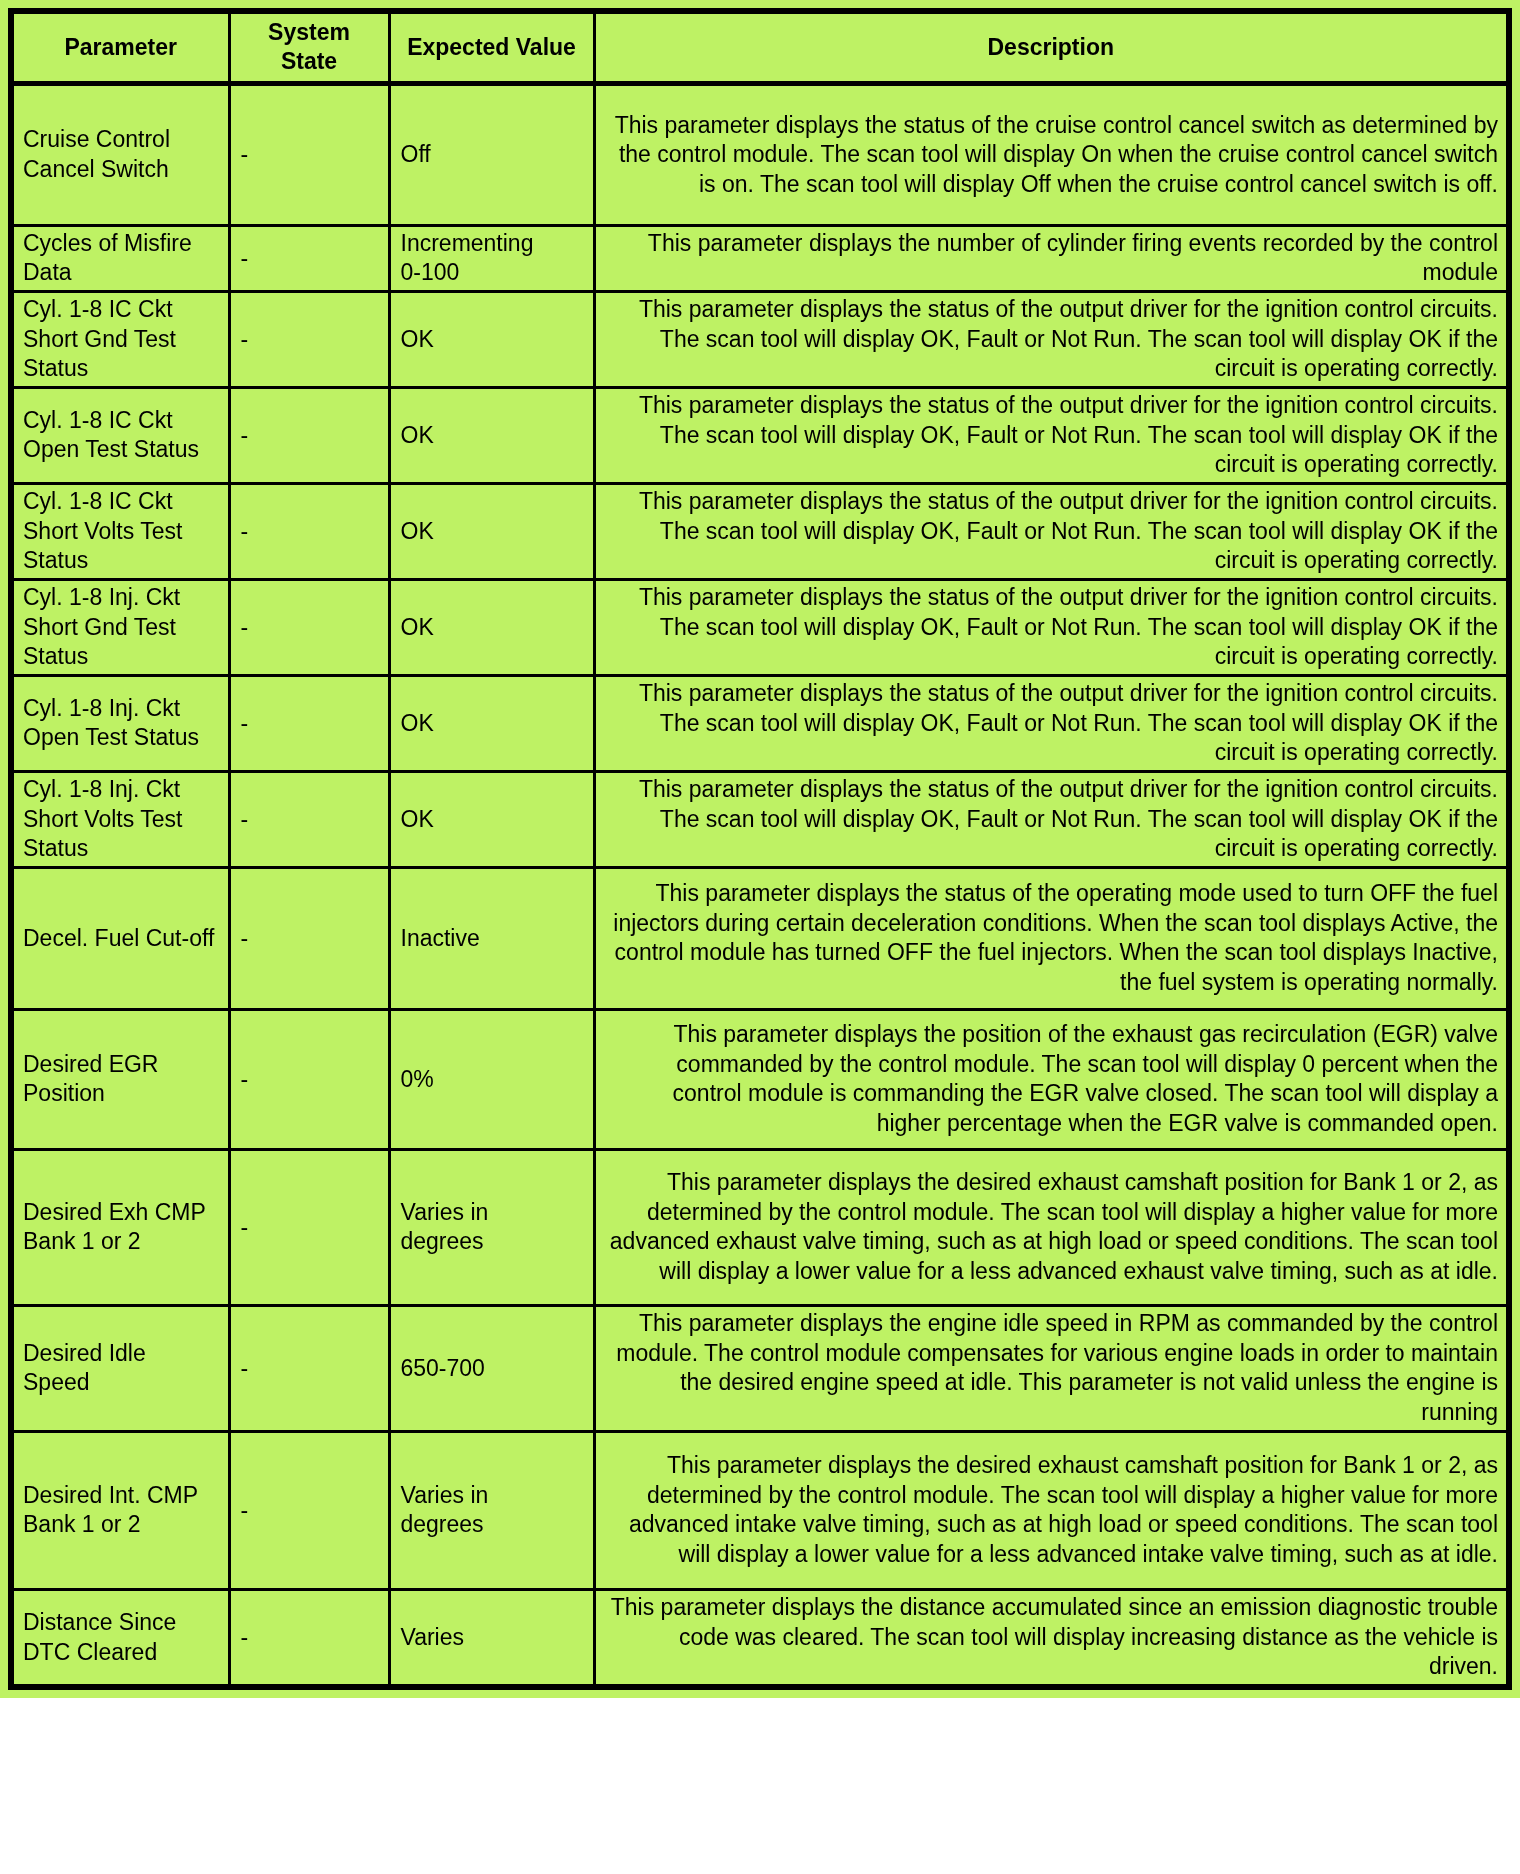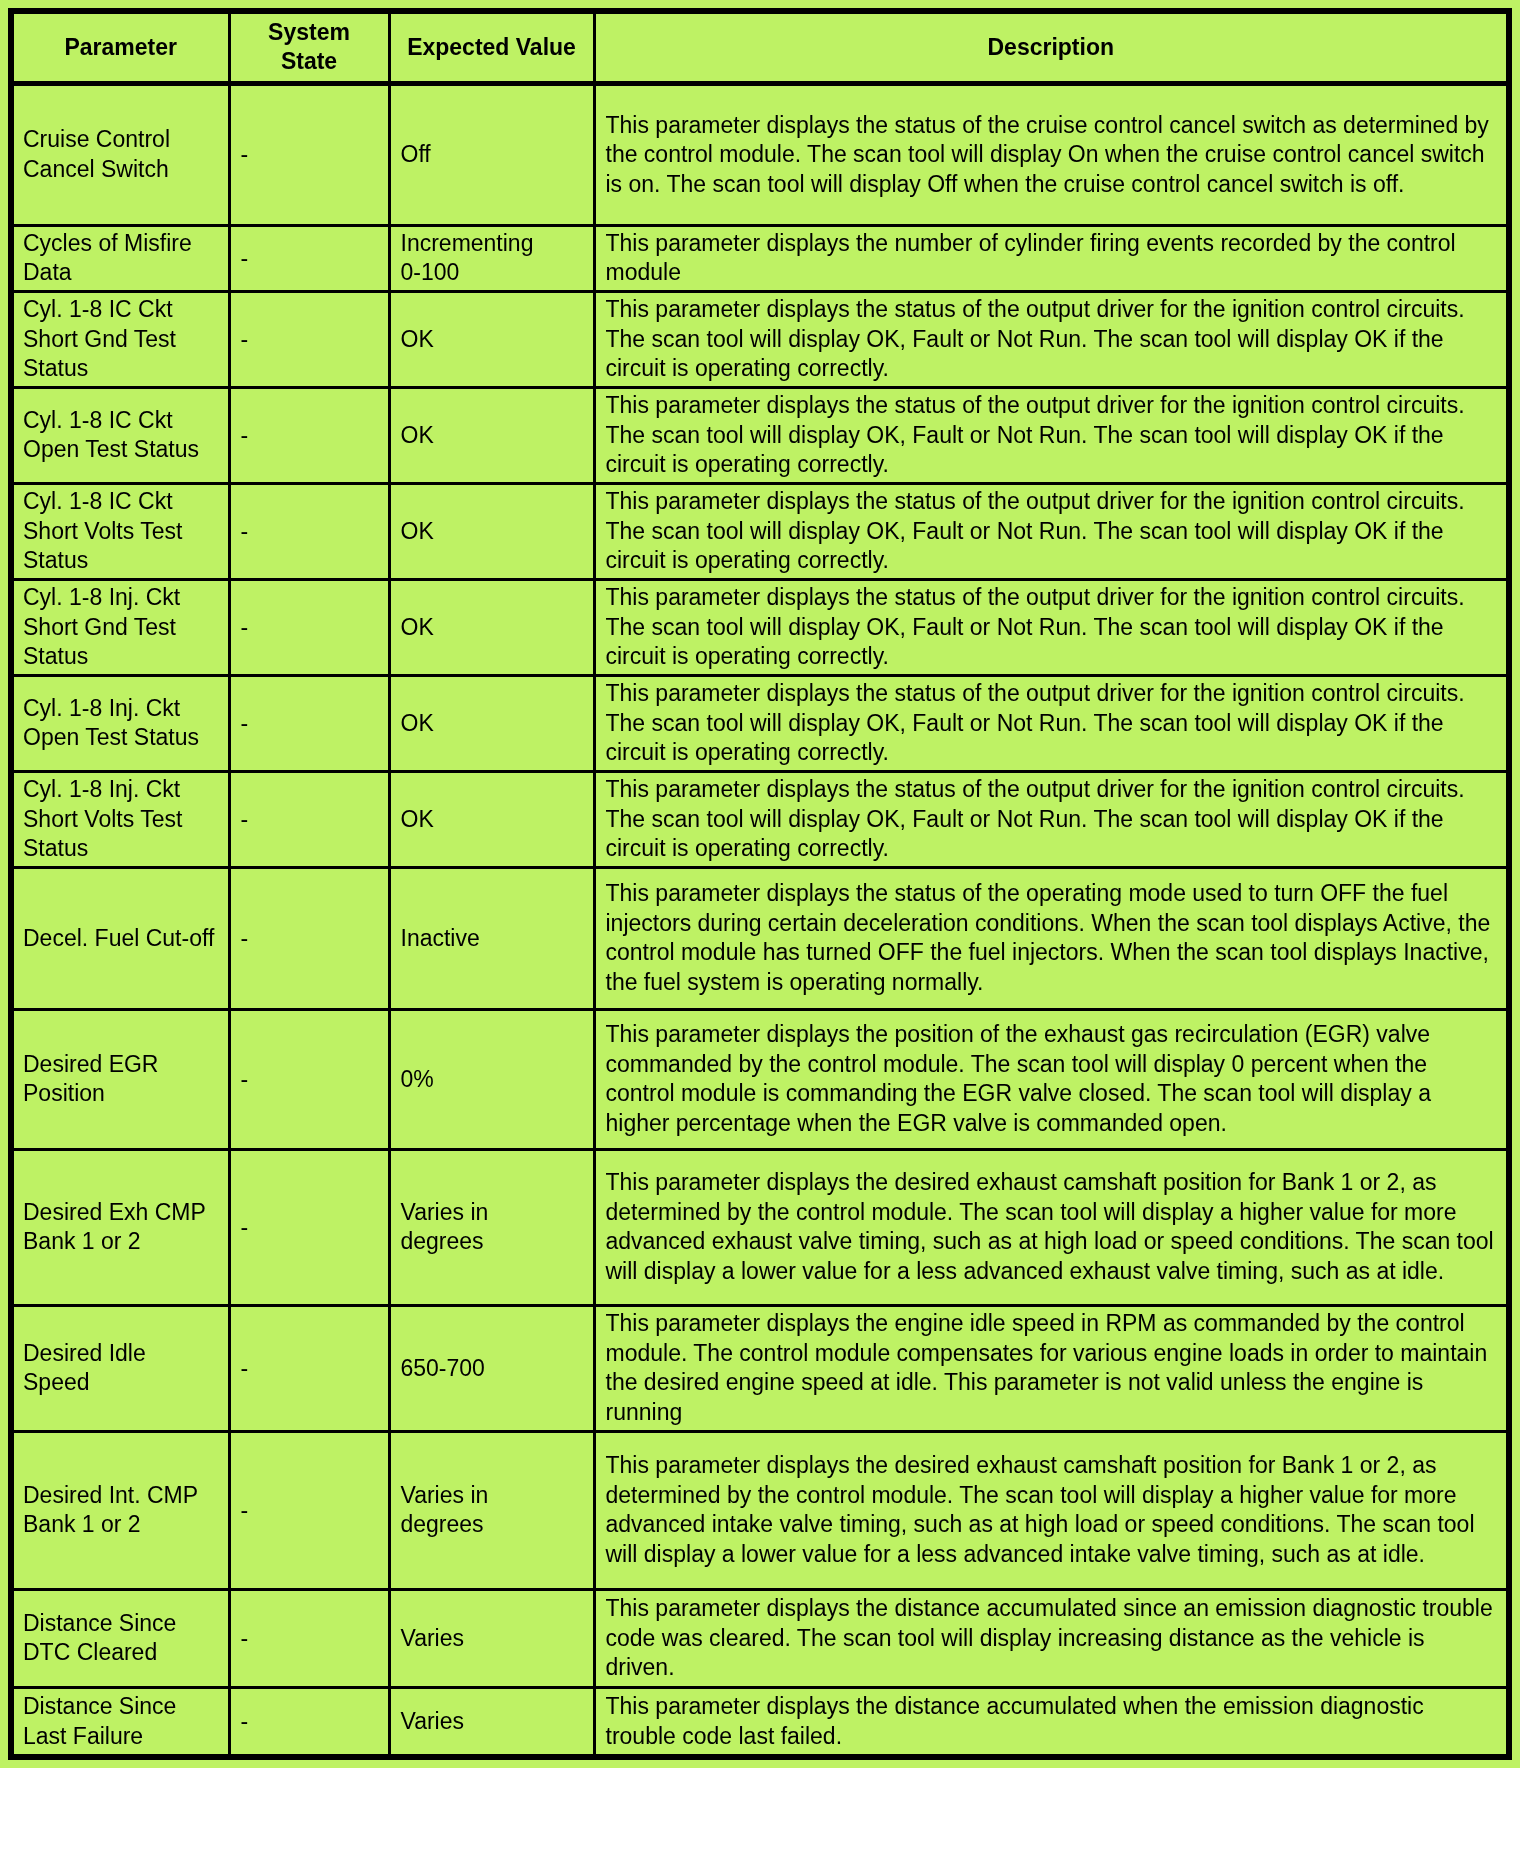--- a/index.html
+++ b/index.html
@@ -40,21 +40,21 @@
     border-bottom: 5px solid #000;
     padding: 4px 4px;
   }
   thead tr { height: 64px; }
   .hdr { display: inline-block; }
   .hdr-narrow { max-width: 95px; }
 
   td.col-1 { padding-left: 9px; padding-right: 10px; }
   td.col-2 { padding-left: 10px; }
   td.col-3 { white-space: pre-line; padding-left: 10px; }
-  td.col-4 { padding-left: 10px; padding-right: 8px; }
+  td.col-4 { padding-left: 10px; padding-right: 8px; text-align: right; }
 
   tbody tr:nth-child(1)  { height: 142px; }
   tbody tr:nth-child(2)  { height: 64px;  }
   tbody tr:nth-child(3)  { height: 96px;  }
   tbody tr:nth-child(4)  { height: 96px;  }
   tbody tr:nth-child(5)  { height: 96px;  }
   tbody tr:nth-child(6)  { height: 96px;  }
   tbody tr:nth-child(7)  { height: 96px;  }
   tbody tr:nth-child(8)  { height: 96px;  }
   tbody tr:nth-child(9)  { height: 142px; }
@@ -174,21 +174,15 @@
           <td class="col-3">Varies in
 degrees</td>
           <td class="col-4">This parameter displays the desired exhaust camshaft position for Bank 1 or 2, as determined by the control module. The scan tool will display a higher value for more advanced intake valve timing, such as at high load or speed conditions. The scan tool will display a lower value for a less advanced intake valve timing, such as at idle.</td>
         </tr>
         <tr>
           <td class="col-1">Distance Since DTC Cleared</td>
           <td class="col-2">-</td>
           <td class="col-3">Varies</td>
           <td class="col-4">This parameter displays the distance accumulated since an emission diagnostic trouble code was cleared. The scan tool will display increasing distance as the vehicle is driven.</td>
         </tr>
-        <tr>
-          <td class="col-1">Distance Since Last Failure</td>
-          <td class="col-2">-</td>
-          <td class="col-3">Varies</td>
-          <td class="col-4">This parameter displays the distance accumulated when the emission diagnostic trouble code last failed.</td>
-        </tr>
       </tbody>
   </table>
 </div>
 
 </body></html>

